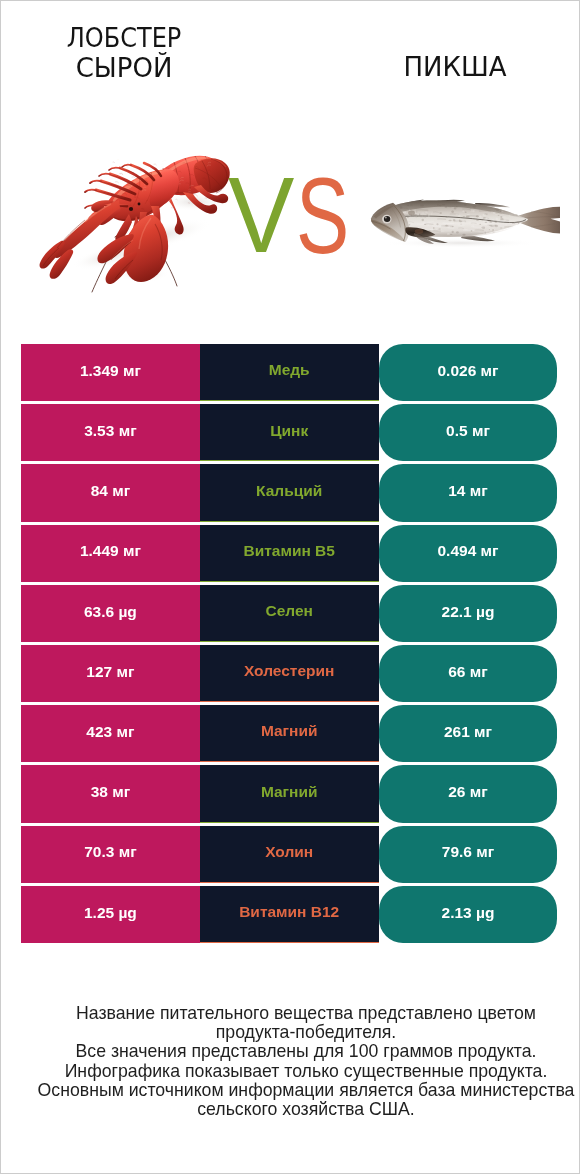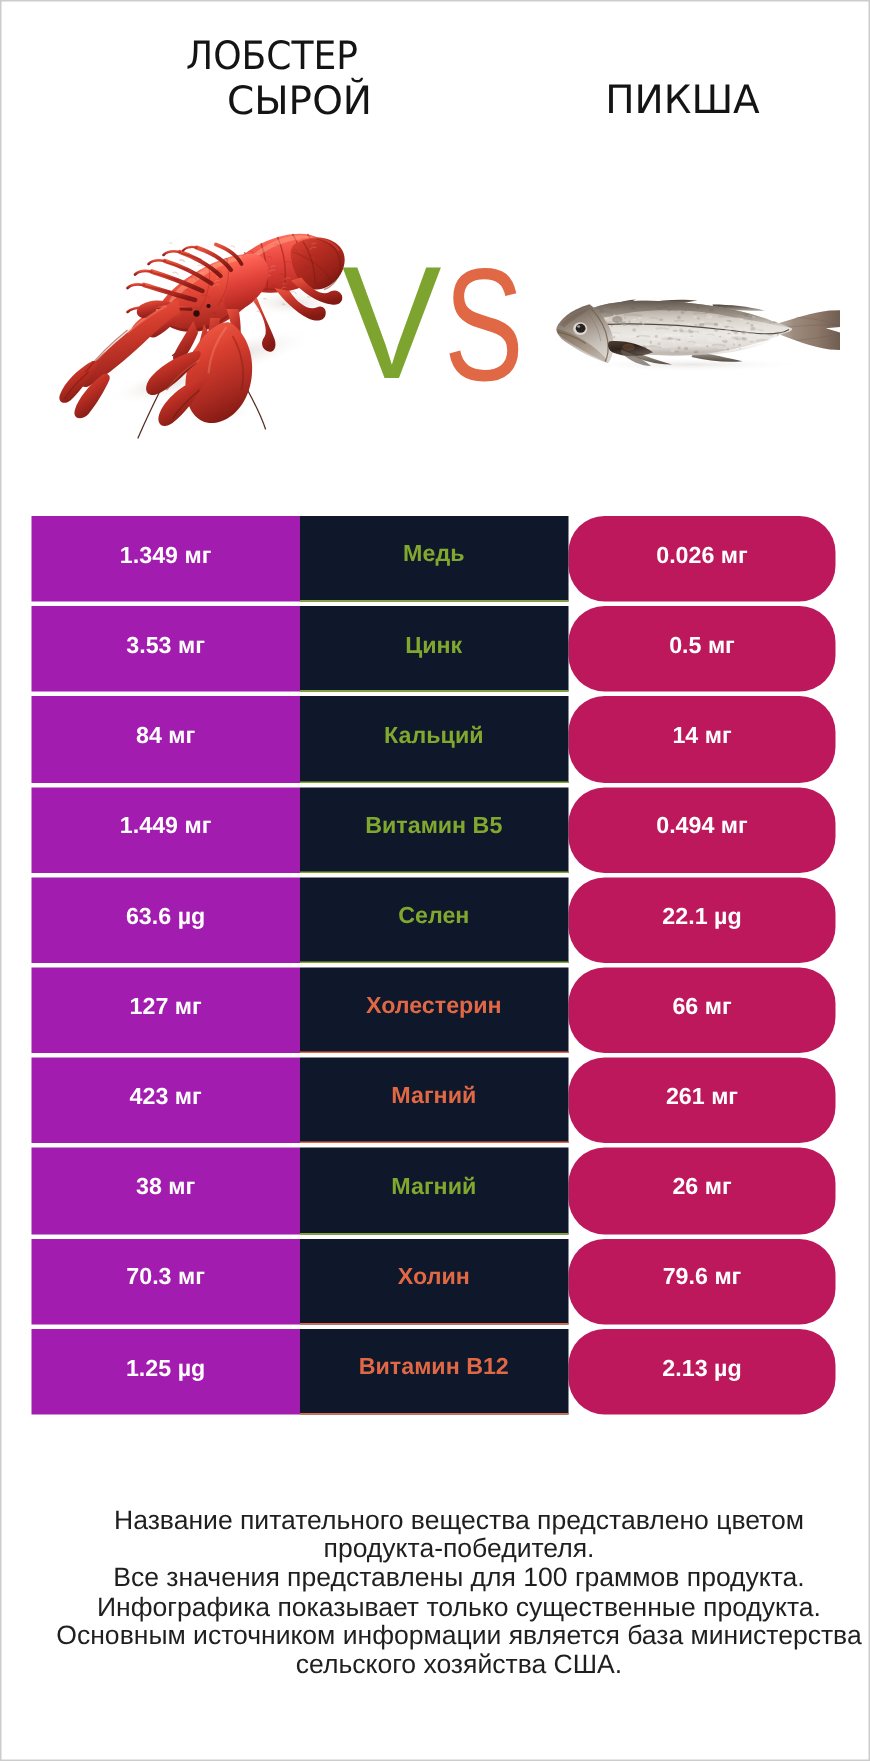--- a/index.html
+++ b/index.html
@@ -1,34 +1,34 @@
 <!DOCTYPE html>
 <html><head>
 <meta charset="utf-8">
 <style>
   html,body{margin:0;padding:0;}
   body{width:580px;height:1174px;background:#ffffff;font-family:"Liberation Sans",sans-serif;overflow:hidden;}
   .page{position:relative;width:580px;height:1174px;overflow:hidden;}
   .page-border{position:absolute;left:0;top:0;width:580px;height:1174px;box-sizing:border-box;border:1px solid #cccccc;pointer-events:none;z-index:20;}
   .title{position:absolute;color:#141414;text-align:center;font-weight:400;font-size:26px;line-height:30px;white-space:nowrap;font-family:"DejaVu Sans",sans-serif;}
   .title div{transform-origin:center center;}
-  #t-left{left:0;top:23px;width:248px;text-align:right;}
+  #t-left{left:0;top:23px;width:248px;}
   #t-left div:first-child{transform:scaleX(0.925);}
   #t-right{left:330px;top:52px;width:250px;}
   .hero{position:absolute;left:0;top:110px;width:580px;height:210px;}
   .vs{position:absolute;left:0;top:0;width:580px;height:340px;z-index:5;}
   .vs span{position:absolute;font-size:107px;line-height:107px;font-weight:400;transform-origin:left top;display:block;}
   .vs .v{color:#7da42f;left:228px;top:162px;transform:scaleX(0.93);}
   .vs .s{color:#e06844;left:296px;top:163px;transform:scaleX(0.745);}
   .table{position:absolute;left:21px;top:344px;width:536.4px;}
   .row{display:flex;height:57.2px;margin-bottom:3px;}
   .cell{width:178.8px;display:flex;align-items:center;justify-content:center;font-size:15.5px;font-weight:bold;box-sizing:border-box;font-family:"Liberation Sans",sans-serif;line-height:1;}
-  .c-left{background:#a21caf;color:#fff;}
+  .c-left{background:#be185d;color:#fff;}
   .cell>span{display:block;transform:translateY(-2px);}
-  .c-right{background:#be185d;color:#fff;border-radius:24px;}
+  .c-right{background:#0f766e;color:#fff;border-radius:24px;}
   .c-mid{background:#0f172a;border-bottom:1px solid;position:relative;}
   .foot{position:absolute;left:0;top:1004px;width:580px;text-align:center;font-size:17.7px;line-height:19.2px;color:#1f1f1f;font-family:"Liberation Sans",sans-serif;padding-left:16px;}
 </style>
 </head>
 <body>
 
 <div class="page">
   <div class="page-border"></div>
   <div class="title" id="t-left">
       <div>ЛОБСТЕР</div>

